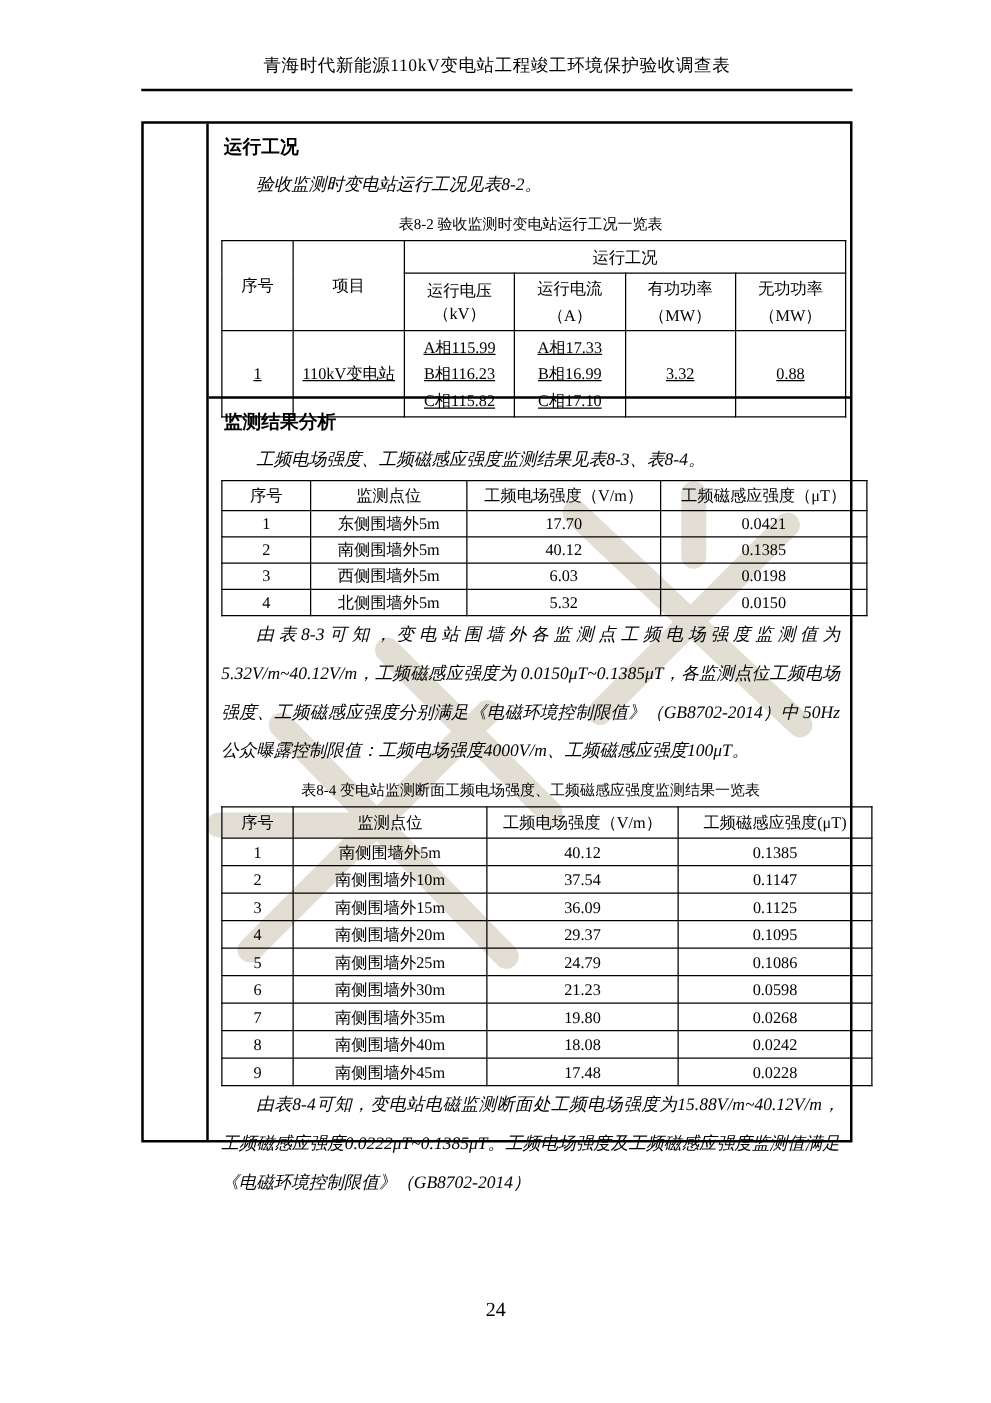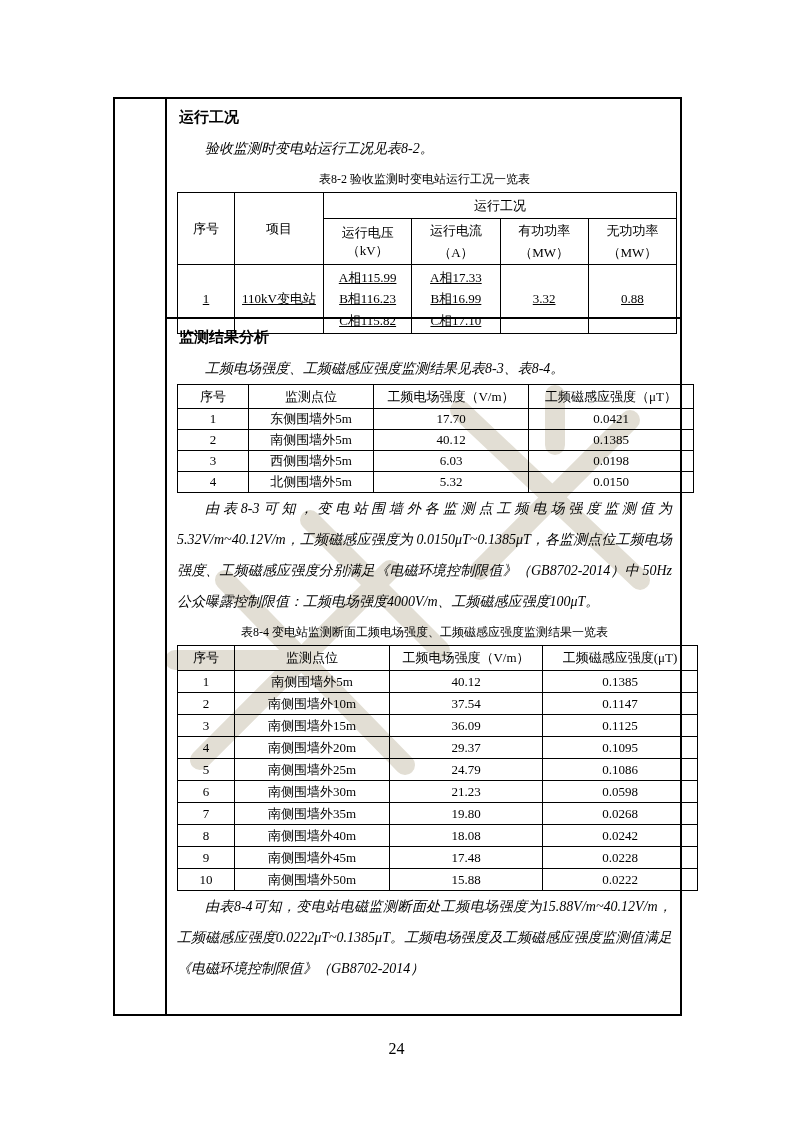--- a/index.html
+++ b/index.html
@@ -17,21 +17,21 @@
     text-align:center;font-size:14px;letter-spacing:.5px;
     padding-bottom:9px;border-bottom:2px solid #000;
   }
   
   .watermark{
     position:absolute;left:140px;top:380px;width:540px;height:420px;
     z-index:0;pointer-events:none;
   }
   
   .outer{
-    position:absolute;left:113px;top:97px;width:569px;height:919px;
+    position:absolute;left:113px;top:97px;width:569px;height:817px;
     border:2px solid #000;box-sizing:border-box;
     display:flex;z-index:1;
   }
   .side-col{width:50px;flex:none;border-right:2px solid #000;}
   .main-col{flex:1;display:flex;flex-direction:column;min-width:0;}
   .sec{box-sizing:border-box;padding:5px 8px 0 10px;}
   .sec1{height:220px;border-bottom:2px solid #000;}
   .sec2{flex:1;}
   .sec-heading{font-weight:bold;font-size:15px;margin:4px 0 6px 2px;}
   .para{font-size:14px;line-height:31px;text-align:justify;text-indent:2em;margin:0;font-style:italic;}
@@ -77,20 +77,21 @@
       <path d="M320 30 L500 200"></path>
       <path d="M490 40 L340 190"></path>
       <path d="M415 15 L415 65"></path>
       <path d="M60 380 L250 190"></path>
       <path d="M85 200 L265 385"></path>
       <path d="M35 280 L140 280"></path>
       <path d="M170 140 L300 270"></path>
     </g>
   </svg>
 
+  <div class="doc-header">青海时代新能源110kV变电站工程竣工环境保护验收调查表</div>
 
   <div class="outer">
     <div class="side-col"></div>
     <div class="main-col">
 
       <div class="sec sec1">
         <div class="sec-heading">运行工况</div>
         <p class="para">验收监测时变电站运行工况见表8-2。</p>
         <div class="tbl-caption">表8-2  验收监测时变电站运行工况一览表</div>
         <table class="t82">
@@ -226,26 +227,20 @@
                 <td class="c1">南侧围墙外40m</td>
                 <td class="c2">18.08</td>
                 <td class="c3">0.0242</td>
               </tr>
               <tr>
                 <td class="c0">9</td>
                 <td class="c1">南侧围墙外45m</td>
                 <td class="c2">17.48</td>
                 <td class="c3">0.0228</td>
               </tr>
-              <tr>
-                <td class="c0">10</td>
-                <td class="c1">南侧围墙外50m</td>
-                <td class="c2">15.88</td>
-                <td class="c3">0.0222</td>
-              </tr>
             </tbody>
         </table>
 
         <p class="para">由表8-4可知，变电站电磁监测断面处工频电场强度为15.88V/m~40.12V/m，工频磁感应强度0.0222μT~0.1385μT。工频电场强度及工频磁感应强度监测值满足《电磁环境控制限值》（GB8702-2014）</p>
       </div>
 
     </div>
   </div>
 
   <div class="page-number">24</div>

